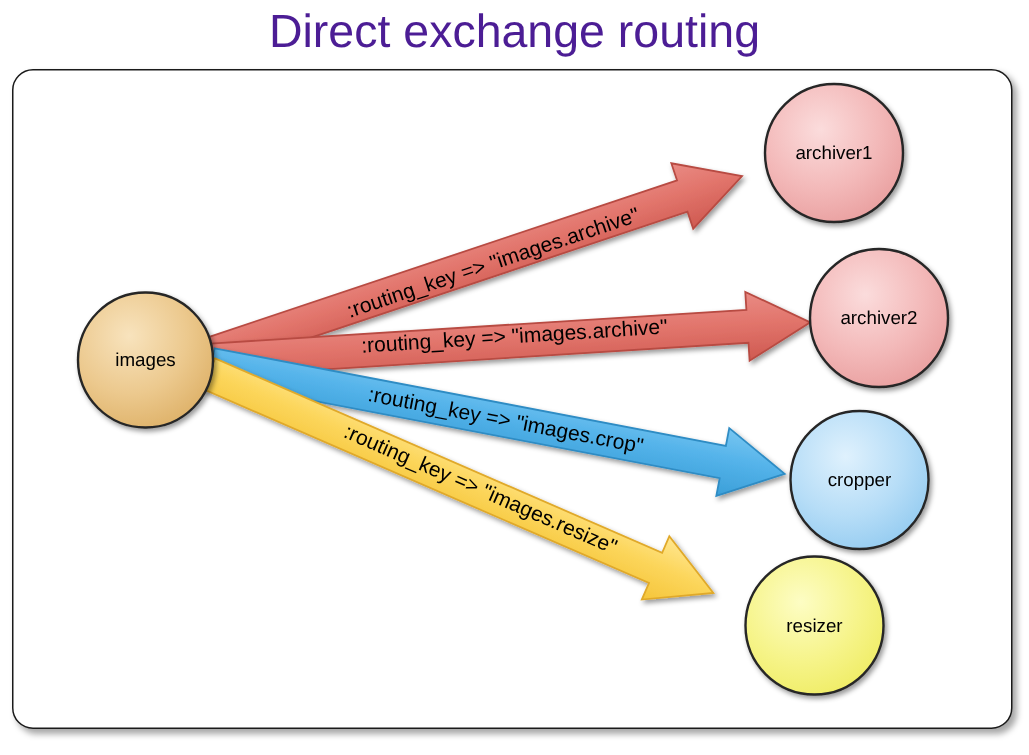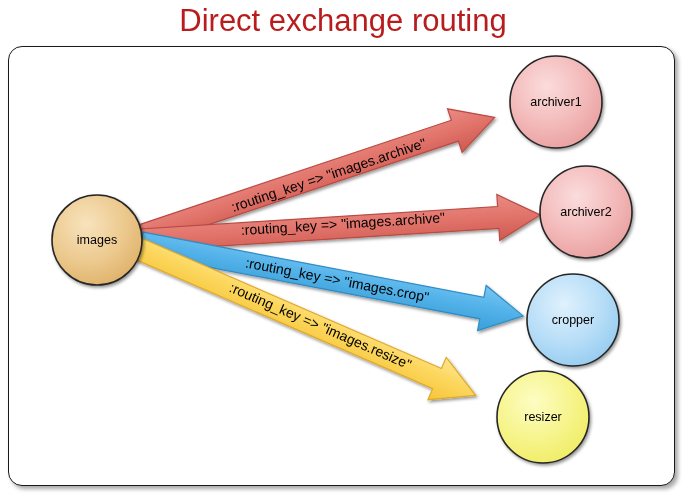--- a/index.html
+++ b/index.html
@@ -19,21 +19,21 @@
     background: #ffffff;
   }
   #page-title {
     position: absolute;
     left: 0;
     top: 1px;
     width: 686px;
     text-align: center;
     font-size: 31px;
     font-weight: 400;
-    color: #b91c1c;
+    color: #4c1d95;
     letter-spacing: 0px;
     line-height: 40px;
     font-family: "Liberation Sans", sans-serif;
   }
   #frame {
     position: absolute;
     left: 8px;
     top: 46px;
     width: 667px;
     height: 440px;

